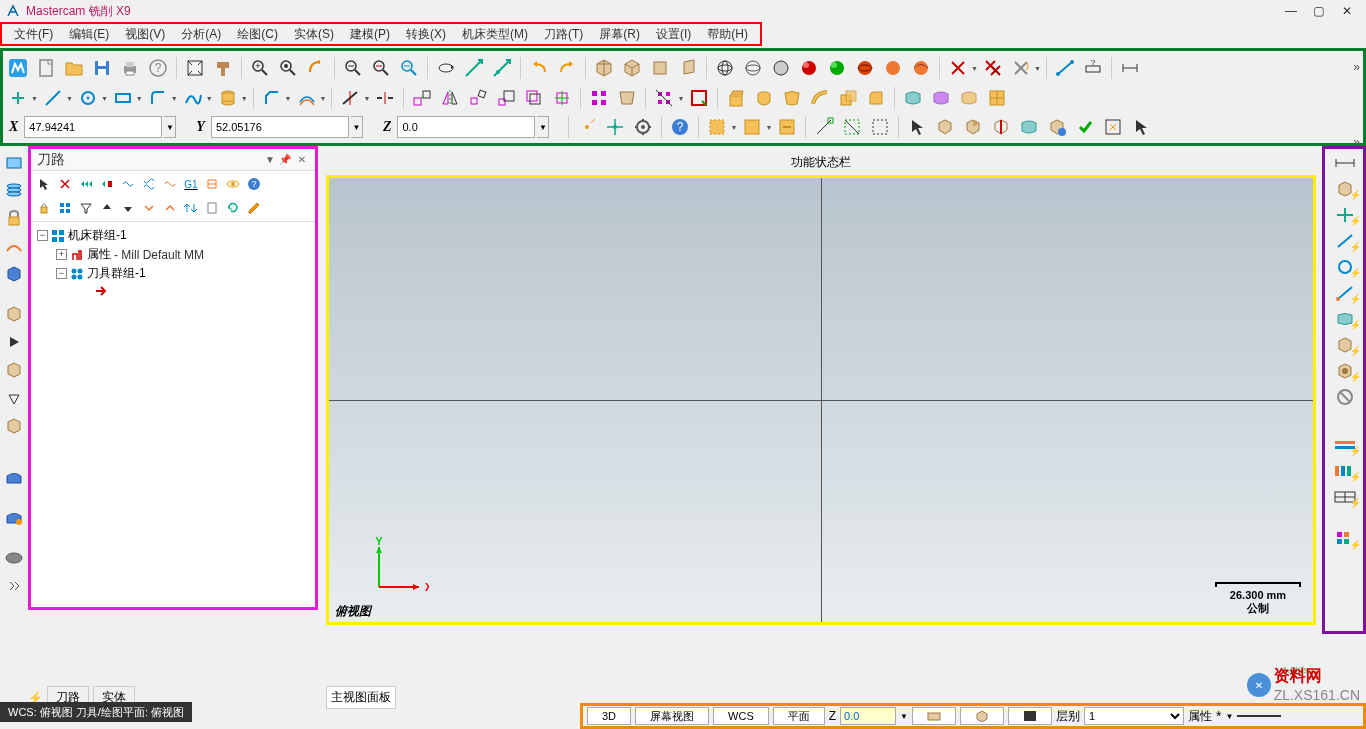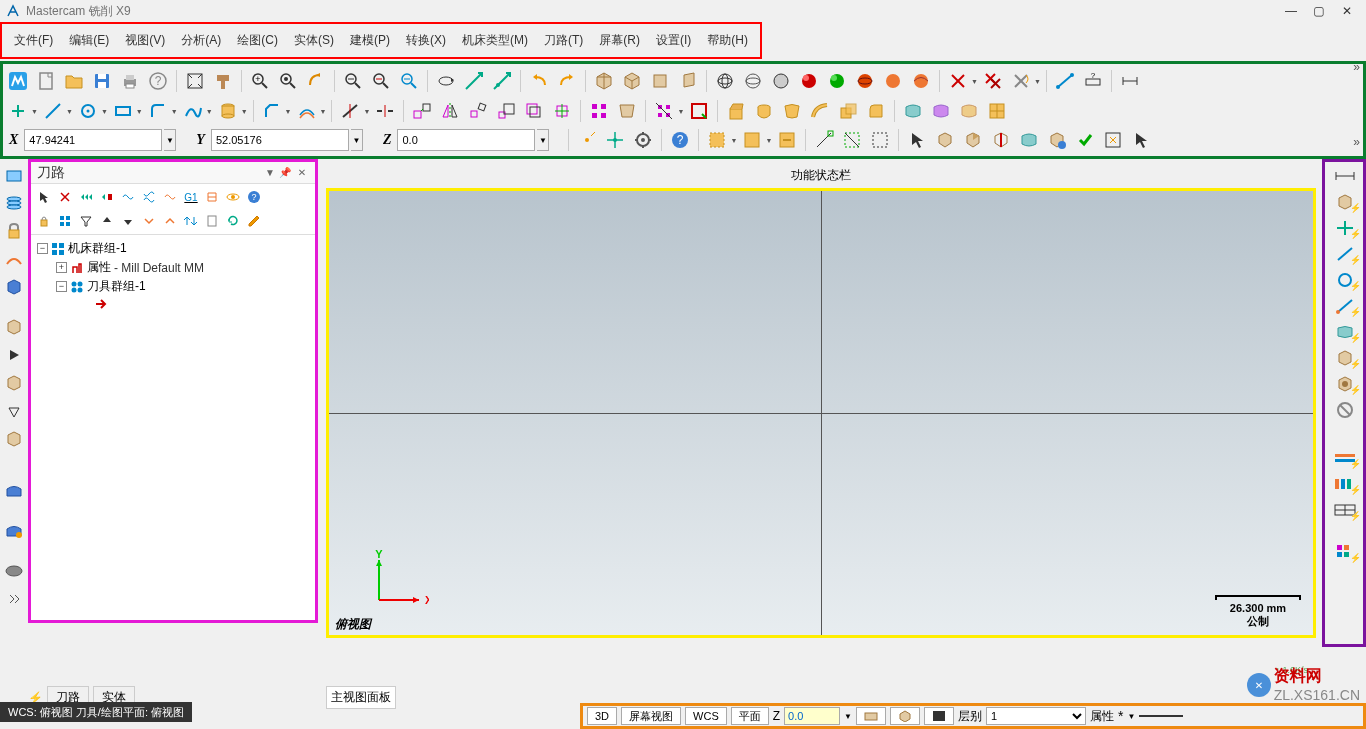--- a/index.html
+++ b/index.html
@@ -1,27 +1,27 @@
 <!DOCTYPE html>
 <html><head>
 <meta charset="utf-8">
 <style>
 * { margin: 0; padding: 0; box-sizing: border-box; font-family: "Microsoft YaHei", Arial, sans-serif; }
 body { width: 1366px; height: 729px; background: #f0f0f0; overflow: hidden; position: relative; font-size: 12px; }
 
 
 .titlebar { height: 22px; background: #f0f0f0; display: flex; align-items: center; padding: 0 6px; }
 .titlebar .app-icon { width: 14px; height: 14px; margin-right: 6px; }
-.titlebar .title { flex: 1; font-size: 12px; color: #737373; }
+.titlebar .title { flex: 1; font-size: 12px; color: #be185d; }
 .titlebar .win-btns { display: flex; gap: 2px; }
 .titlebar .win-btn { width: 26px; height: 20px; display: flex; align-items: center; justify-content: center; color: #333; }
 
 
 .menubar-wrap { border: 2px solid #f00; display: inline-block; }
-.menubar { height: 33px; display: flex; align-items: center; padding: 0 4px; background: #f0f0f0; }
+.menubar { height: 20px; display: flex; align-items: center; padding: 0 4px; background: #f0f0f0; }
 .menubar .menu-item { padding: 0 8px; font-size: 12px; color: #333; cursor: default; }
 
 
 .toolbar-wrap { border: 3px solid #0a7d2e; margin-top: 2px; padding: 2px; }
 .toolbar-row { display: flex; align-items: center; height: 30px; gap: 2px; flex-wrap: nowrap; overflow: hidden; }
 .toolbar-row.coord { height: 28px; }
 .tool-btn { width: 26px; height: 26px; display: flex; align-items: center; justify-content: center; border: 1px solid transparent; }
 .tool-sep { width: 1px; height: 22px; background: #ccc; margin: 0 3px; }
 .dropdown-arrow { font-size: 7px; color: #555; margin-left: -2px; }
 .coord-label { font-weight: bold; font-size: 14px; margin: 0 4px; font-style: italic; font-family: serif; }
@@ -63,21 +63,21 @@
 .rvtool { width: 36px; height: 24px; display: flex; align-items: center; justify-content: center; position: relative; }
 .bolt { position: absolute; right: 1px; bottom: 1px; font-size: 9px; color: #f90; }
 
 
 .bottom-tabs-left { position: absolute; left: 28px; bottom: 20px; display: flex; align-items: center; gap: 4px; font-size: 12px; }
 .bottom-tabs-left .btab { padding: 2px 8px; background: #f0f0f0; border: 1px solid #ccc; }
 .bottom-tabs-mid { position: absolute; left: 326px; bottom: 20px; font-size: 12px; padding: 2px 4px; border: 1px solid #ccc; background: #fff; }
 
 
 .status-wrap { position: absolute; bottom: 0; left: 580px; right: 0; border: 3px solid #ee8a11; height: 26px; display: flex; align-items: center; padding: 0 4px; gap: 4px; background: #f0f0f0; }
-.status-btn { padding: 1px 7px; border: 1px solid #aaa; background: #fff; font-size: 11px; height: 18px; display: flex; align-items: center; }
+.status-btn { padding: 1px 14px; border: 1px solid #aaa; background: #fff; font-size: 11px; height: 18px; display: flex; align-items: center; }
 .status-input { width: 56px; height: 18px; border: 1px solid #aaa; font-size: 11px; padding: 0 3px; }
 .status-dd { width: 100px; height: 18px; border: 1px solid #aaa; font-size: 11px; background: #fff; }
 .status-line { width: 44px; height: 2px; background: #333; }
 
 
 .wcs-status { position: absolute; bottom: 7px; left: 0; height: 20px; background: #333; color: #fff; padding: 2px 8px; font-size: 11px; display: flex; align-items: center; }
 
 
 .watermark { position: absolute; right: 6px; bottom: 26px; font-size: 10px; color: #888; display: flex; align-items: center; gap: 2px; }
 .net-speed { position: absolute; right: 58px; bottom: 54px; font-size: 9px; color: #5a5; text-align: right; }

